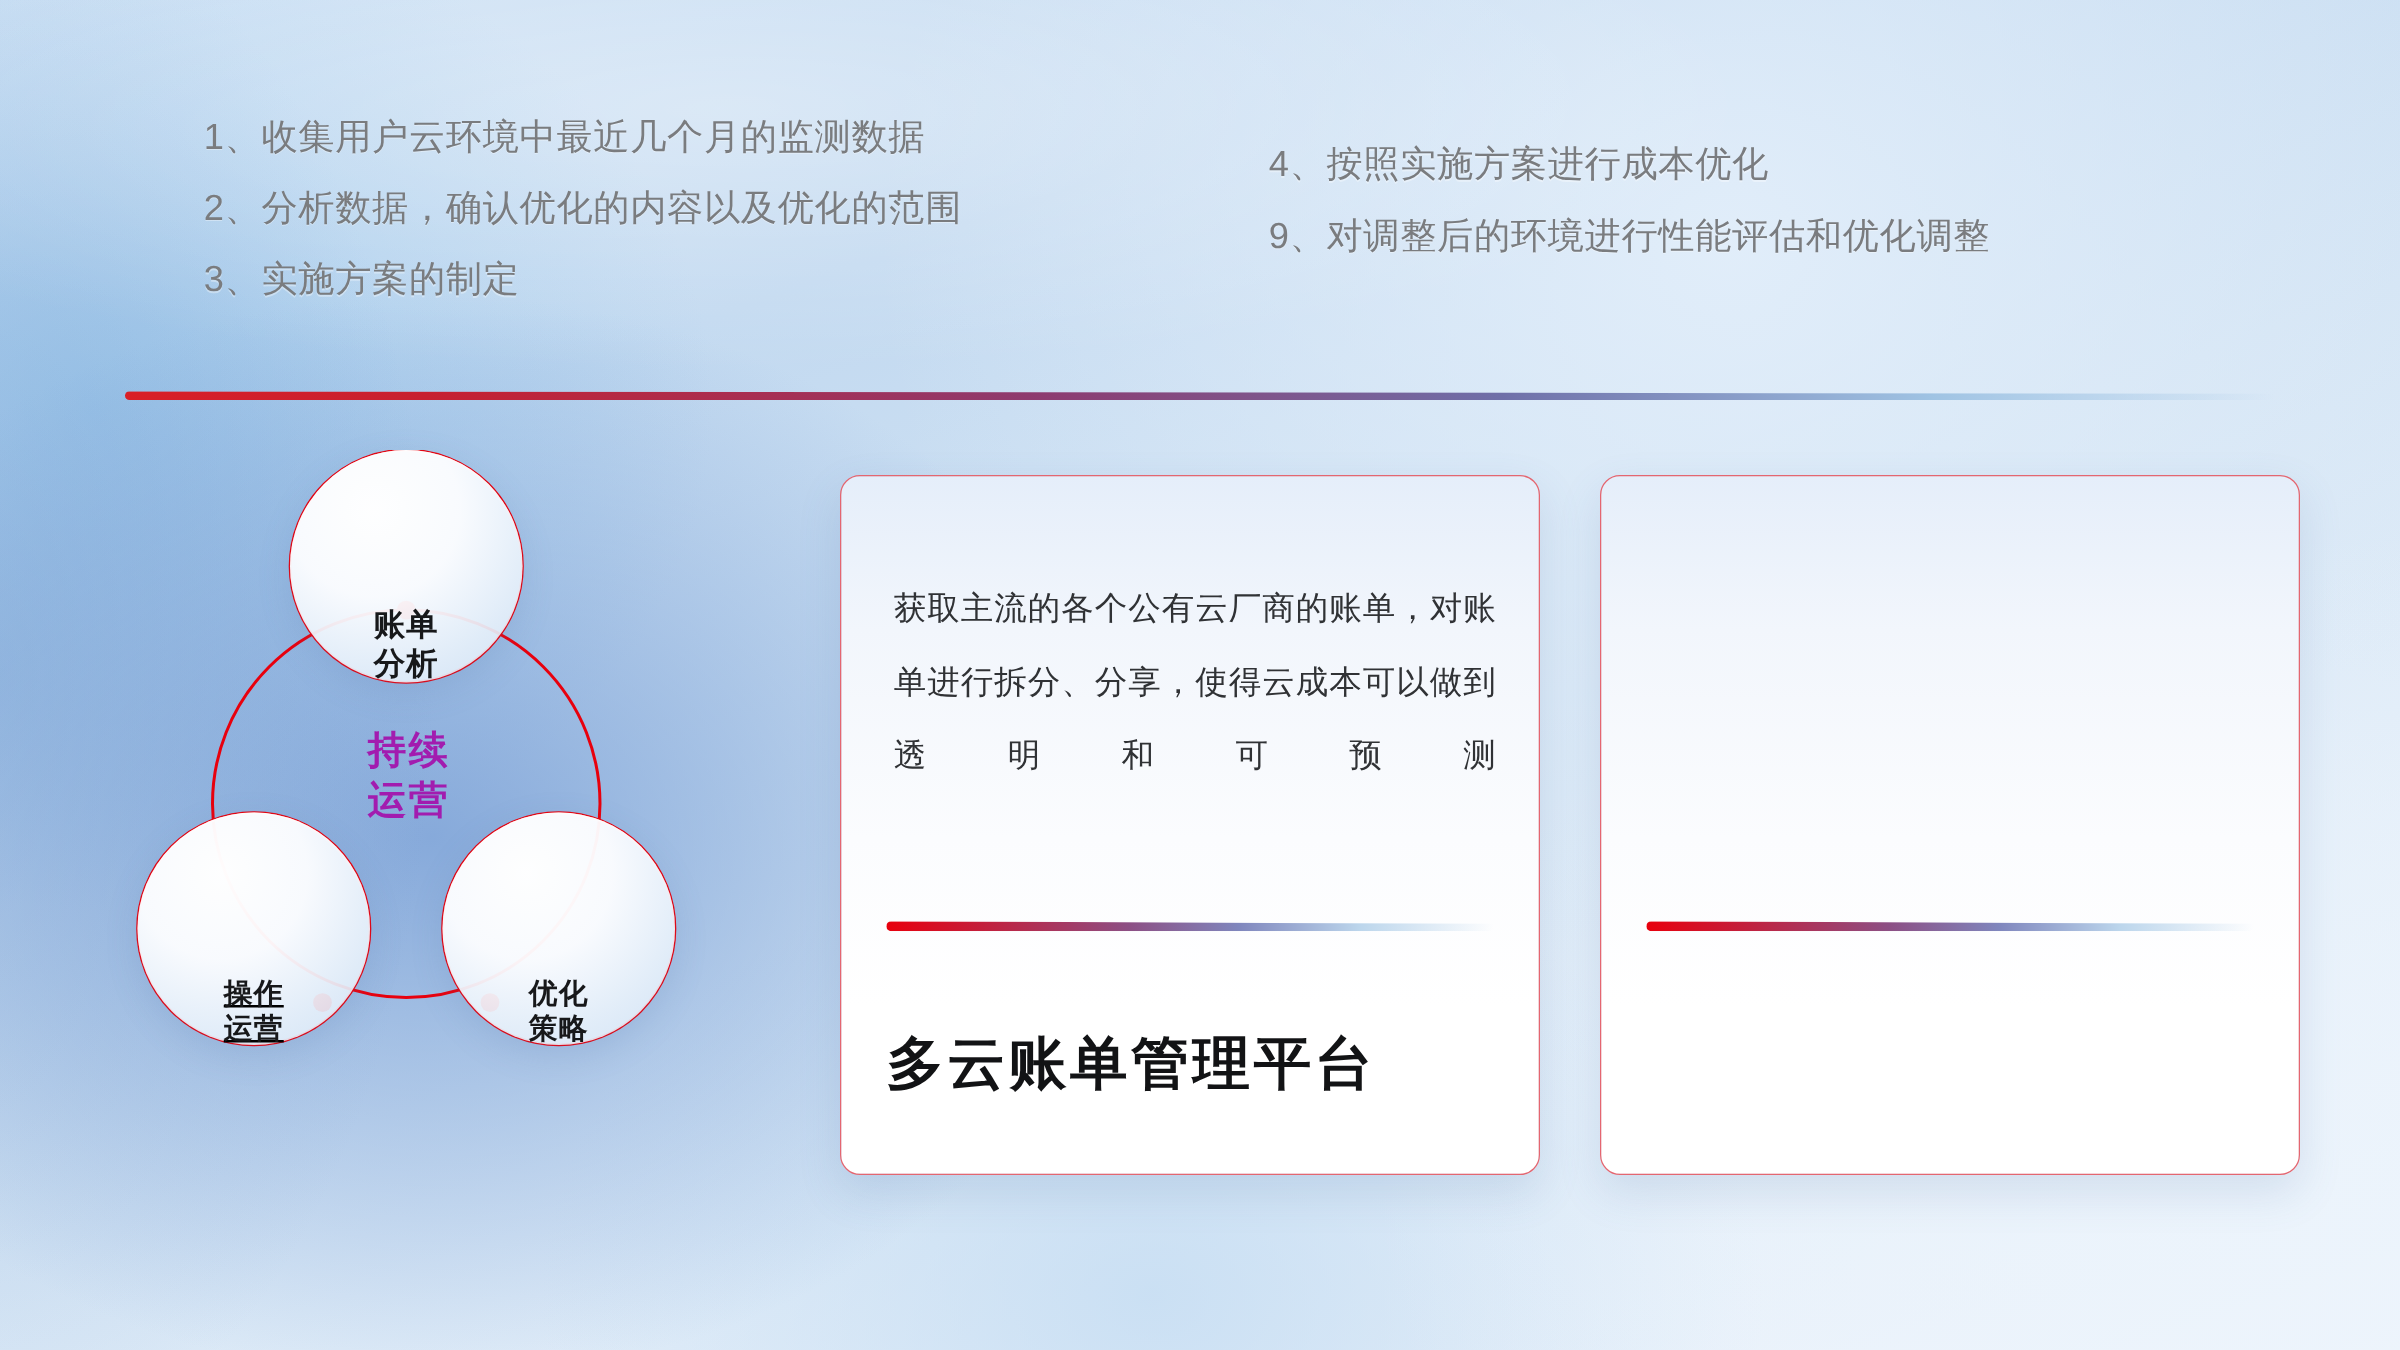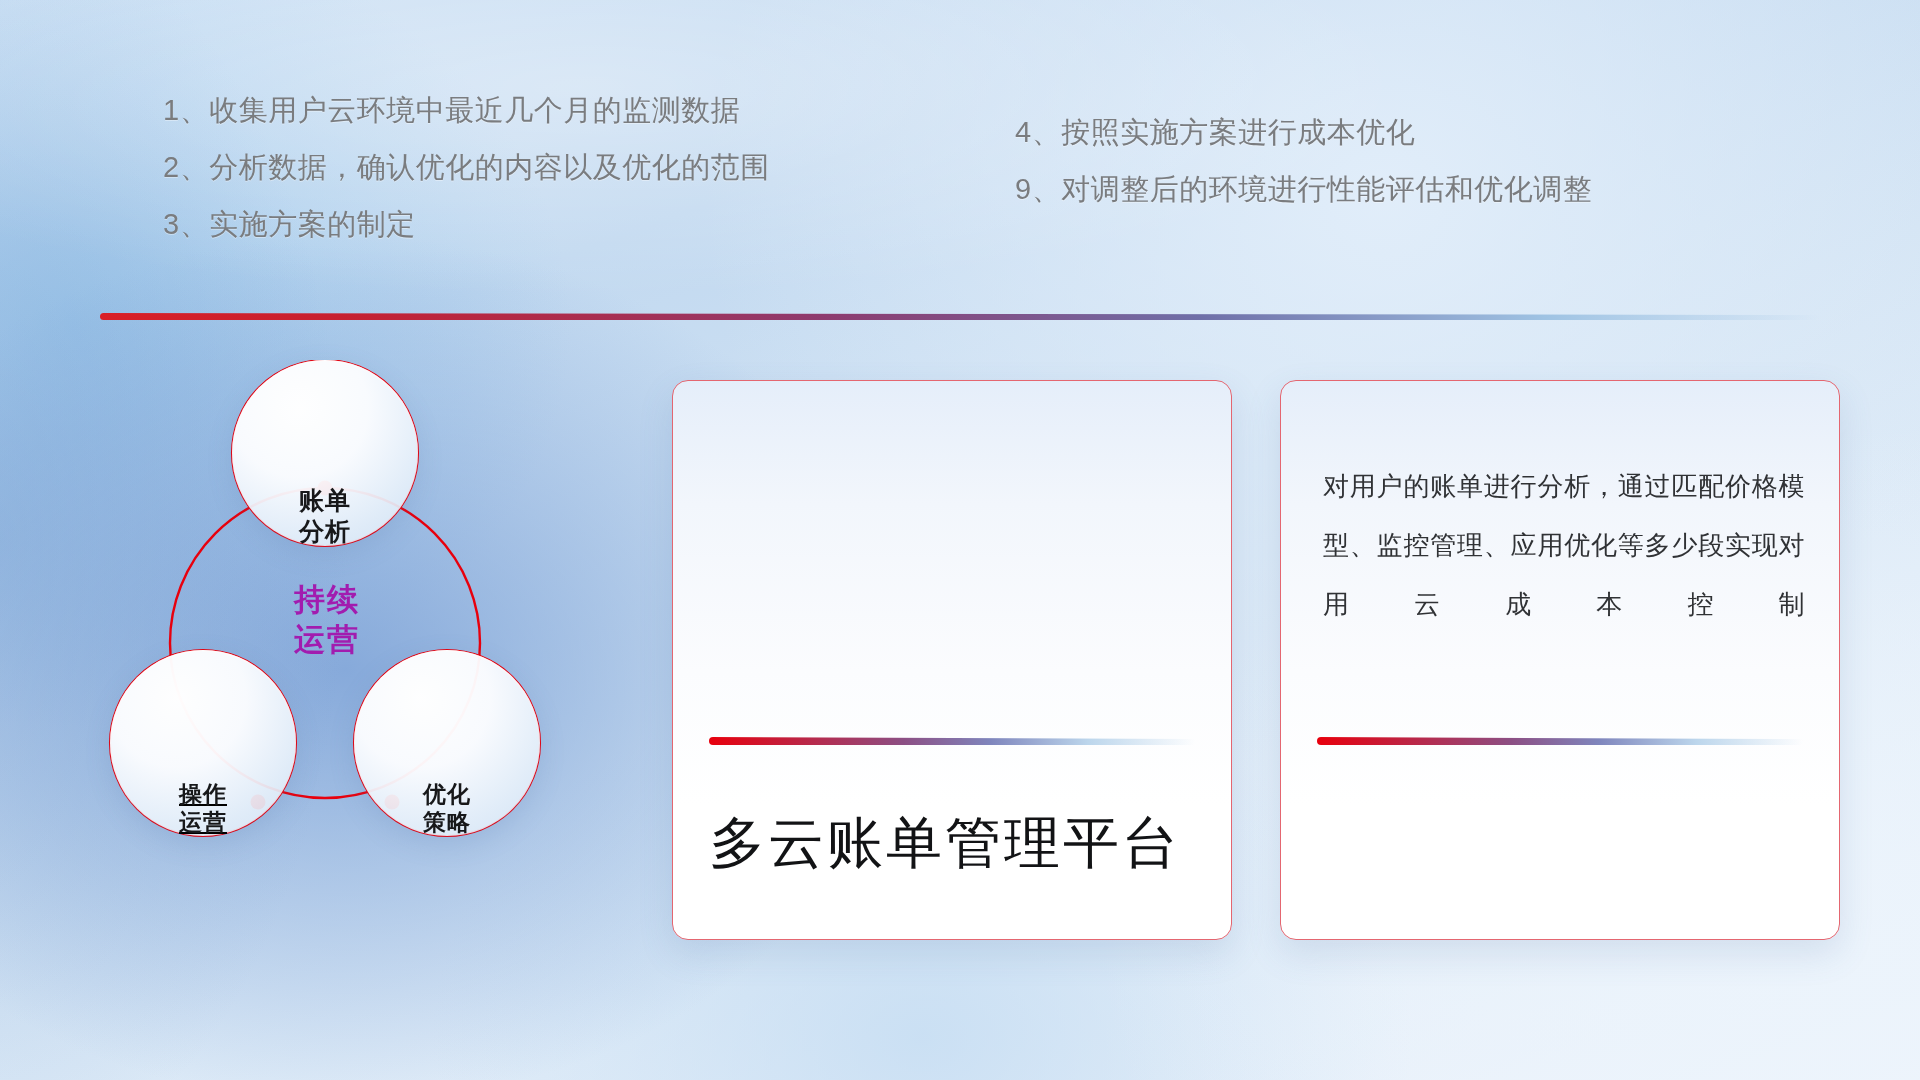--- a/index.html
+++ b/index.html
@@ -112,24 +112,24 @@
     text-align:justify;
     text-align-last:justify;
   }
   .card-rule{
     position:absolute; left:36px; top:356px;
     width:486px; height:8px; border-radius:4px;
     background:linear-gradient(90deg,#e8000d 0%,#c31f3c 16%,#8c4f84 40%,#7f86bd 58%,#bcd6ec 78%,rgba(235,243,250,0) 100%);
     clip-path:polygon(0 0,100% 26%,100% 100%,0 100%);
   }
   .card-title{
-    position:absolute; left:36px; top:428px; right:30px;
+    position:absolute; left:36px; top:442px; right:30px;
     color:#121315;
-    font-size:56px;
-    font-weight:400;
+    font-size:46px;
+    font-weight:700;
     letter-spacing:3px;
     line-height:1.2;
   }
 </style>
 </head>
 <body>
 
 <div class="bg-base"></div>
 <div class="bg-sheen"></div>
 
@@ -180,20 +180,20 @@
     </div>
   </div>
 
   <div class="center-label">
     <span>持续</span><br><span>运营</span>
   </div>
 
 </div>
 
 <div class="card card-1">
+  <div class="card-body">获取主流的各个公有云厂商的账单，对账单进行拆分、分享，使得云成本可以做到透明和可预测</div>
   <div class="card-rule"></div>
   <div class="card-title">多云账单管理平台</div>
 </div>
 
 <div class="card card-2">
-  <div class="card-body">对用户的账单进行分析，通过匹配价格模型、监控管理、应用优化等多少段实现对用云成本控制</div>
   <div class="card-rule"></div>
 </div>
 
 </body></html>

